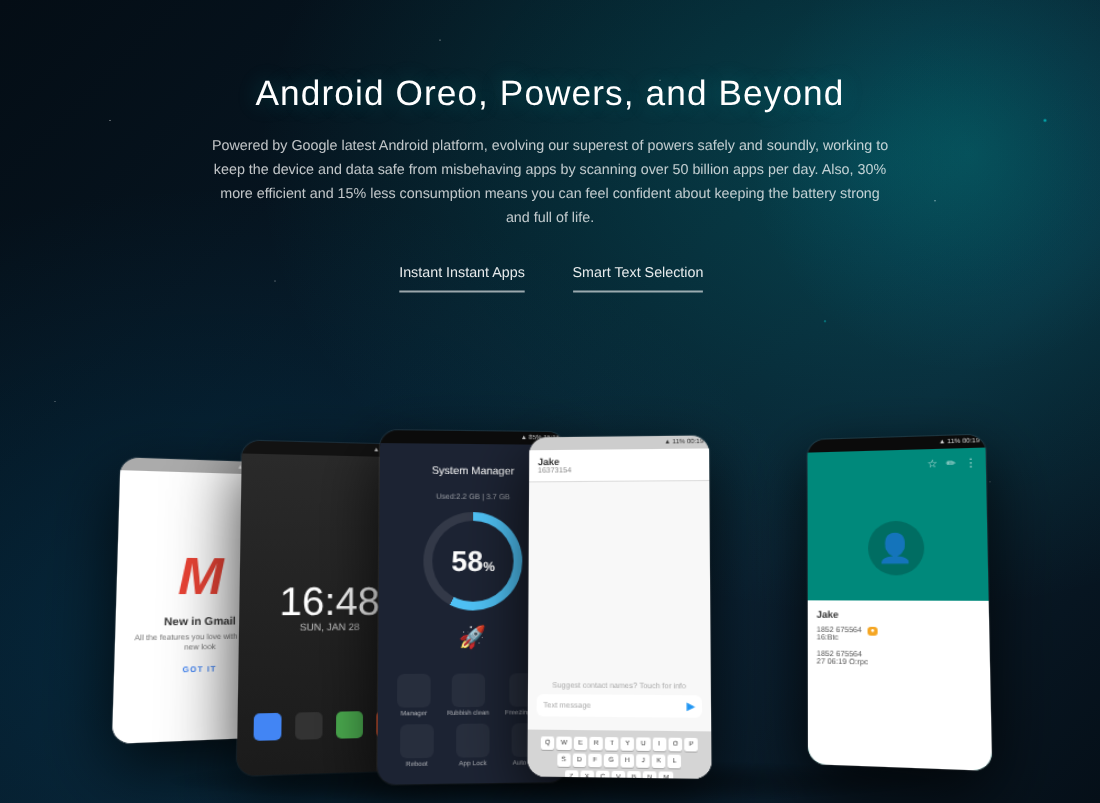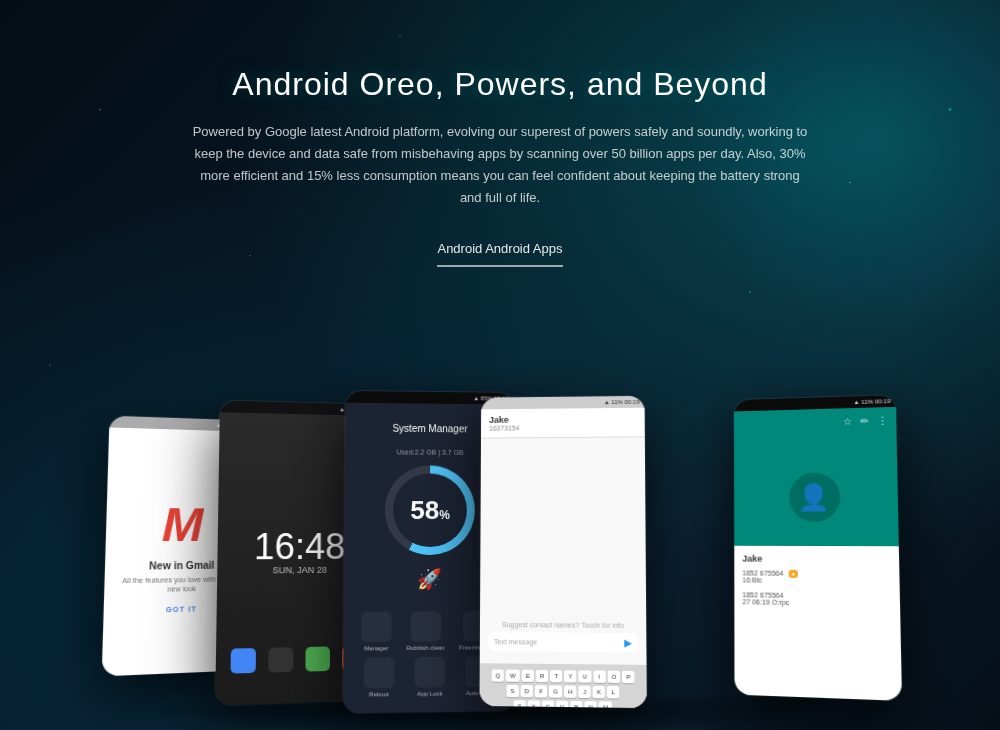--- a/index.html
+++ b/index.html
@@ -442,21 +442,24 @@
 <div class="bg"></div>
 <div class="stars"></div>
 <div class="nebula"></div>
 
 <div class="content">
   <h1 class="main-title">Android Oreo, Powers, and Beyond</h1>
   <p class="main-desc">Powered by Google latest Android platform, evolving our superest of powers safely and soundly, working to keep the device and data safe from misbehaving apps by scanning over 50 billion apps per day. Also, 30% more efficient and 15% less consumption means you can feel confident about keeping the battery strong and full of life.</p>
 
   <div class="features-row">
     <div class="feature-item">
-      <span class="feature-label">Android Android Apps</span>
+      <span class="feature-label">Instant Instant Apps</span>
+    </div>
+    <div class="feature-item">
+      <span class="feature-label">Smart Text Selection</span>
     </div>
   </div>
 </div>
 
 <div class="phones-area">
 
   <div class="phone phone-1">
     <div class="phone-status-bar">
       <span>▲ 97% 16:48</span>
     </div>

